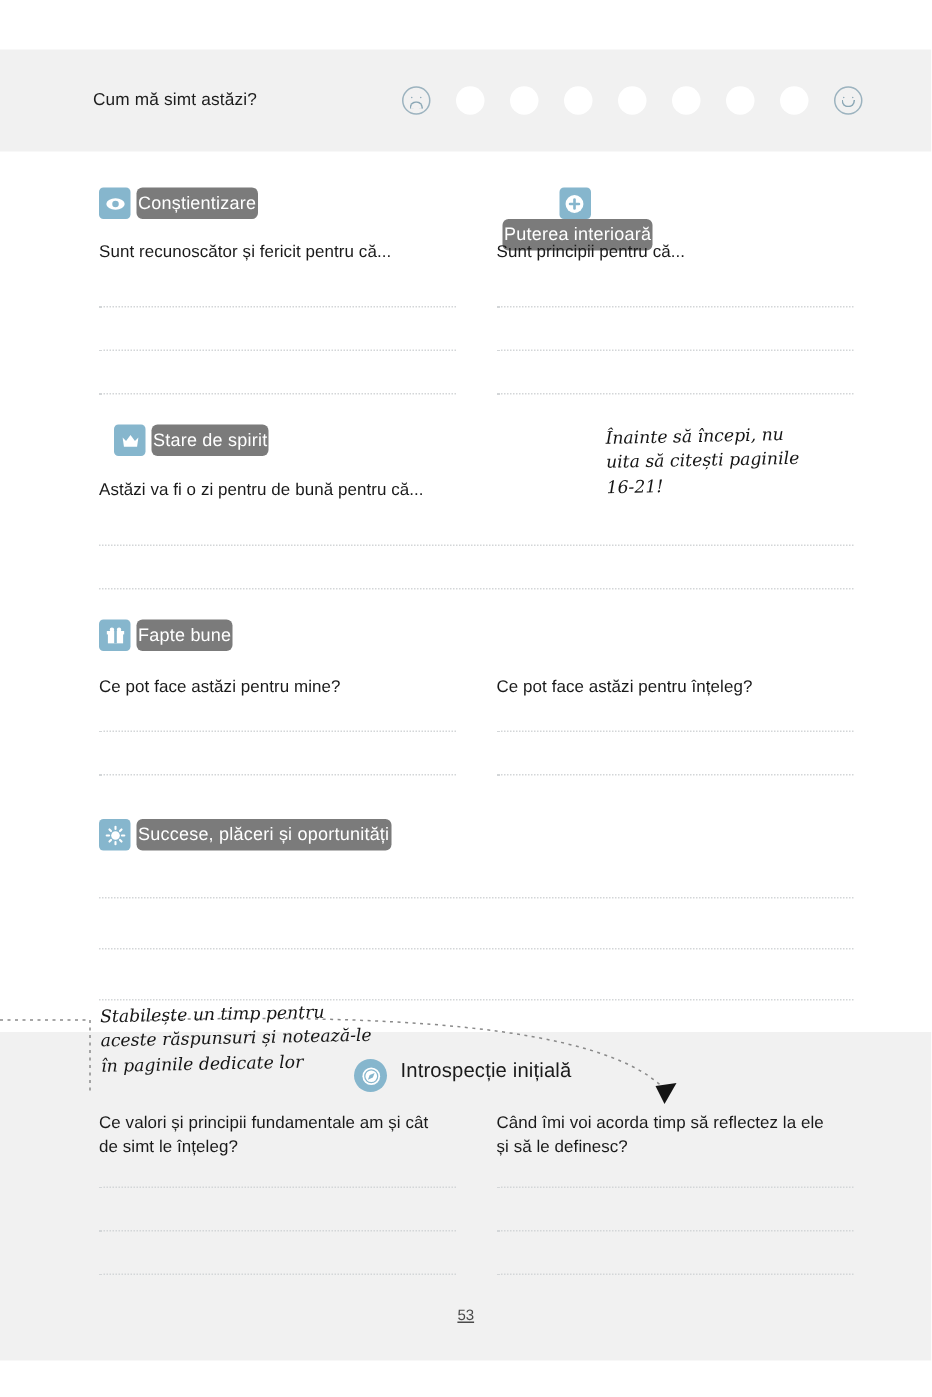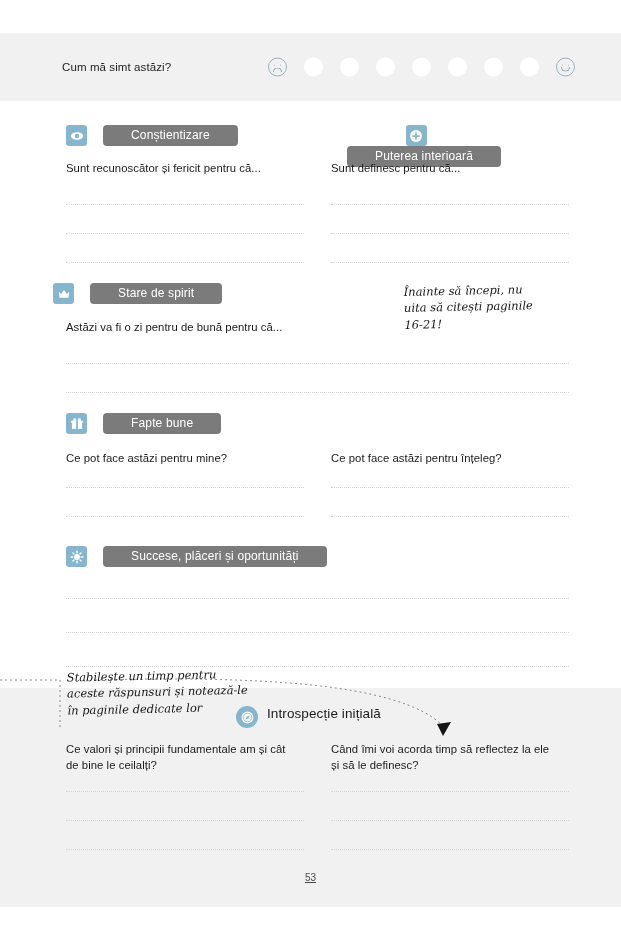--- a/index.html
+++ b/index.html
@@ -100,24 +100,24 @@
     width: 21px; height: 21px;
     border-radius: 3px;
     background: #86b6cd;
     display: flex;
     align-items: center;
     justify-content: center;
     flex: 0 0 auto;
   }
   .badge-icon svg { display: block; }
   .badge-text {
-    margin-left: 16px;
+    margin-left: 4px;
     height: 21px;
     line-height: 21px;
-    padding: 0 28px;
+    padding: 0 1px;
     background: #7b7b7b;
     color: #ffffff;
     font-size: 12px;
     border-radius: 4px;
     white-space: nowrap;
     letter-spacing: .15px;
   }
 
   
   .prompt {
@@ -236,27 +236,27 @@
     <span class="badge-icon">
       <svg width="14" height="14" viewBox="0 0 16 16">
           <circle cx="8" cy="8" r="6.8" fill="#fff"></circle>
           <rect x="7" y="3.6" width="2" height="8.8" rx="1" fill="#86b6cd"></rect>
           <rect x="3.6" y="7" width="8.8" height="2" rx="1" fill="#86b6cd"></rect>
         </svg>
     </span>
     <span class="badge-text">Puterea interioară</span>
   </div>
   <div class="prompt" style="left:331px; top:160px;">
-    <span>Sunt </span><b>definesc</b><span> pentru că...</span>
+    <span>Sunt </span><b>principii</b><span> pentru că...</span>
   </div>
   <div class="wline" style="left:331px; top:204px; width:238px;"></div>
   <div class="wline" style="left:331px; top:233px; width:238px;"></div>
   <div class="wline" style="left:331px; top:262px; width:238px;"></div>
 
-  <div class="badge-row" style="left:53px; top:283px;">
+  <div class="badge-row" style="left:76px; top:283px;">
     <span class="badge-icon">
       <svg width="14" height="14" viewBox="0 0 16 16">
           <path d="M2 5.3 L4.6 8 L8 3.4 L11.4 8 L14 5.3 L13 12.4 L3 12.4 Z" fill="#fff"></path>
         </svg>
     </span>
     <span class="badge-text">Stare de spirit</span>
   </div>
   <div class="prompt" style="left:66px; top:319px;">
     <span>Astăzi va fi o zi </span><b>pentru de bună</b><span> pentru că...</span>
   </div>
@@ -326,21 +326,21 @@
       <svg width="15" height="15" viewBox="0 0 16 16">
           <circle cx="8" cy="8" r="6.3" fill="#fff"></circle>
           <circle cx="8" cy="8" r="4.6" fill="none" stroke="#86b6cd" stroke-width="0.9"></circle>
           <path d="M10.4 5.6 L6.9 7.1 L5.6 10.4 L9.1 8.9 Z" fill="#86b6cd"></path>
         </svg>
     </span>
     <span class="intro-title">Introspecție inițială</span>
   </div>
 
   <div class="prompt" style="left:66px; top:741px; width:250px; white-space:pre-line;">Ce valori și principii fundamentale am și cât
-de bine le ceilalți?</div>
+de simt le înțeleg?</div>
   <div class="prompt" style="left:331px; top:741px; width:250px; white-space:pre-line;">Când îmi voi acorda timp să reflectez la ele
 și să le definesc?</div>
 
   <div class="wline" style="left:66px; top:791px; width:238px;"></div>
   <div class="wline" style="left:66px; top:820px; width:238px;"></div>
   <div class="wline" style="left:66px; top:849px; width:238px;"></div>
   <div class="wline" style="left:331px; top:791px; width:238px;"></div>
   <div class="wline" style="left:331px; top:820px; width:238px;"></div>
   <div class="wline" style="left:331px; top:849px; width:238px;"></div>
 

